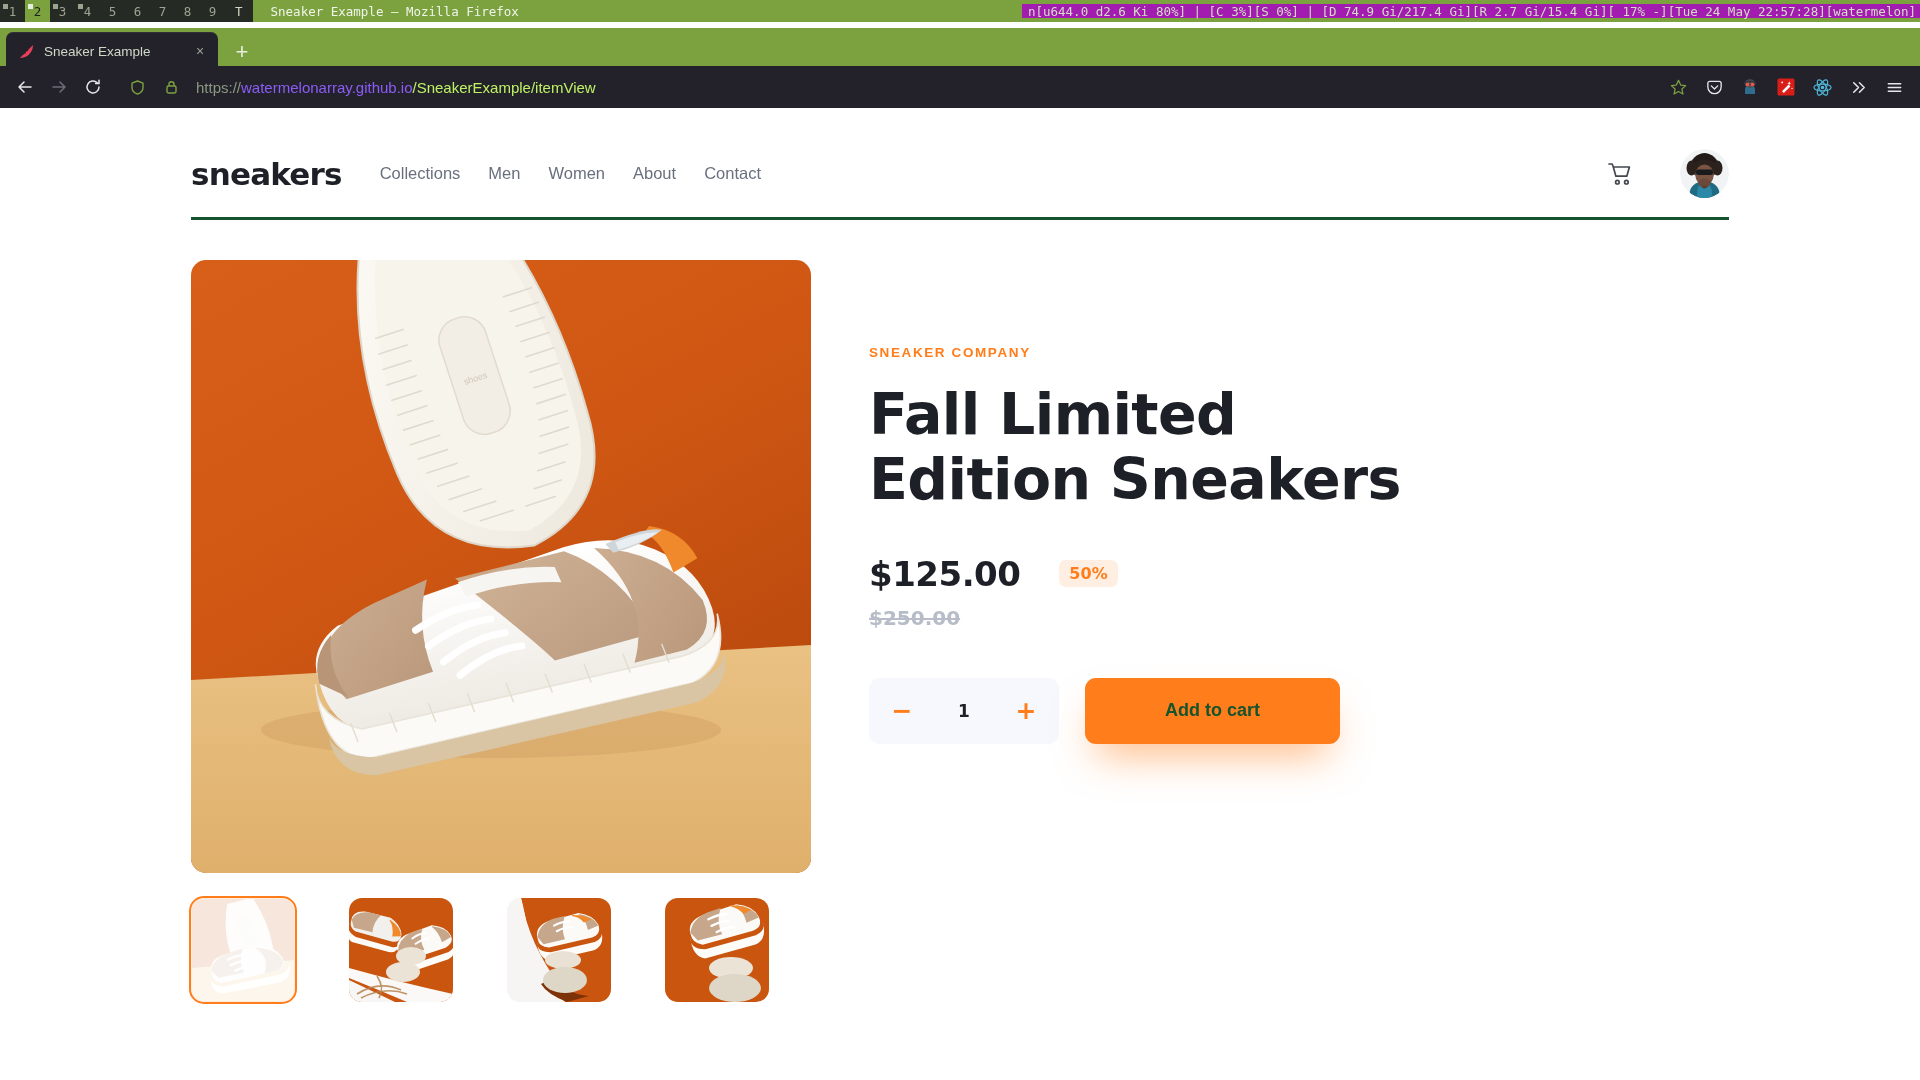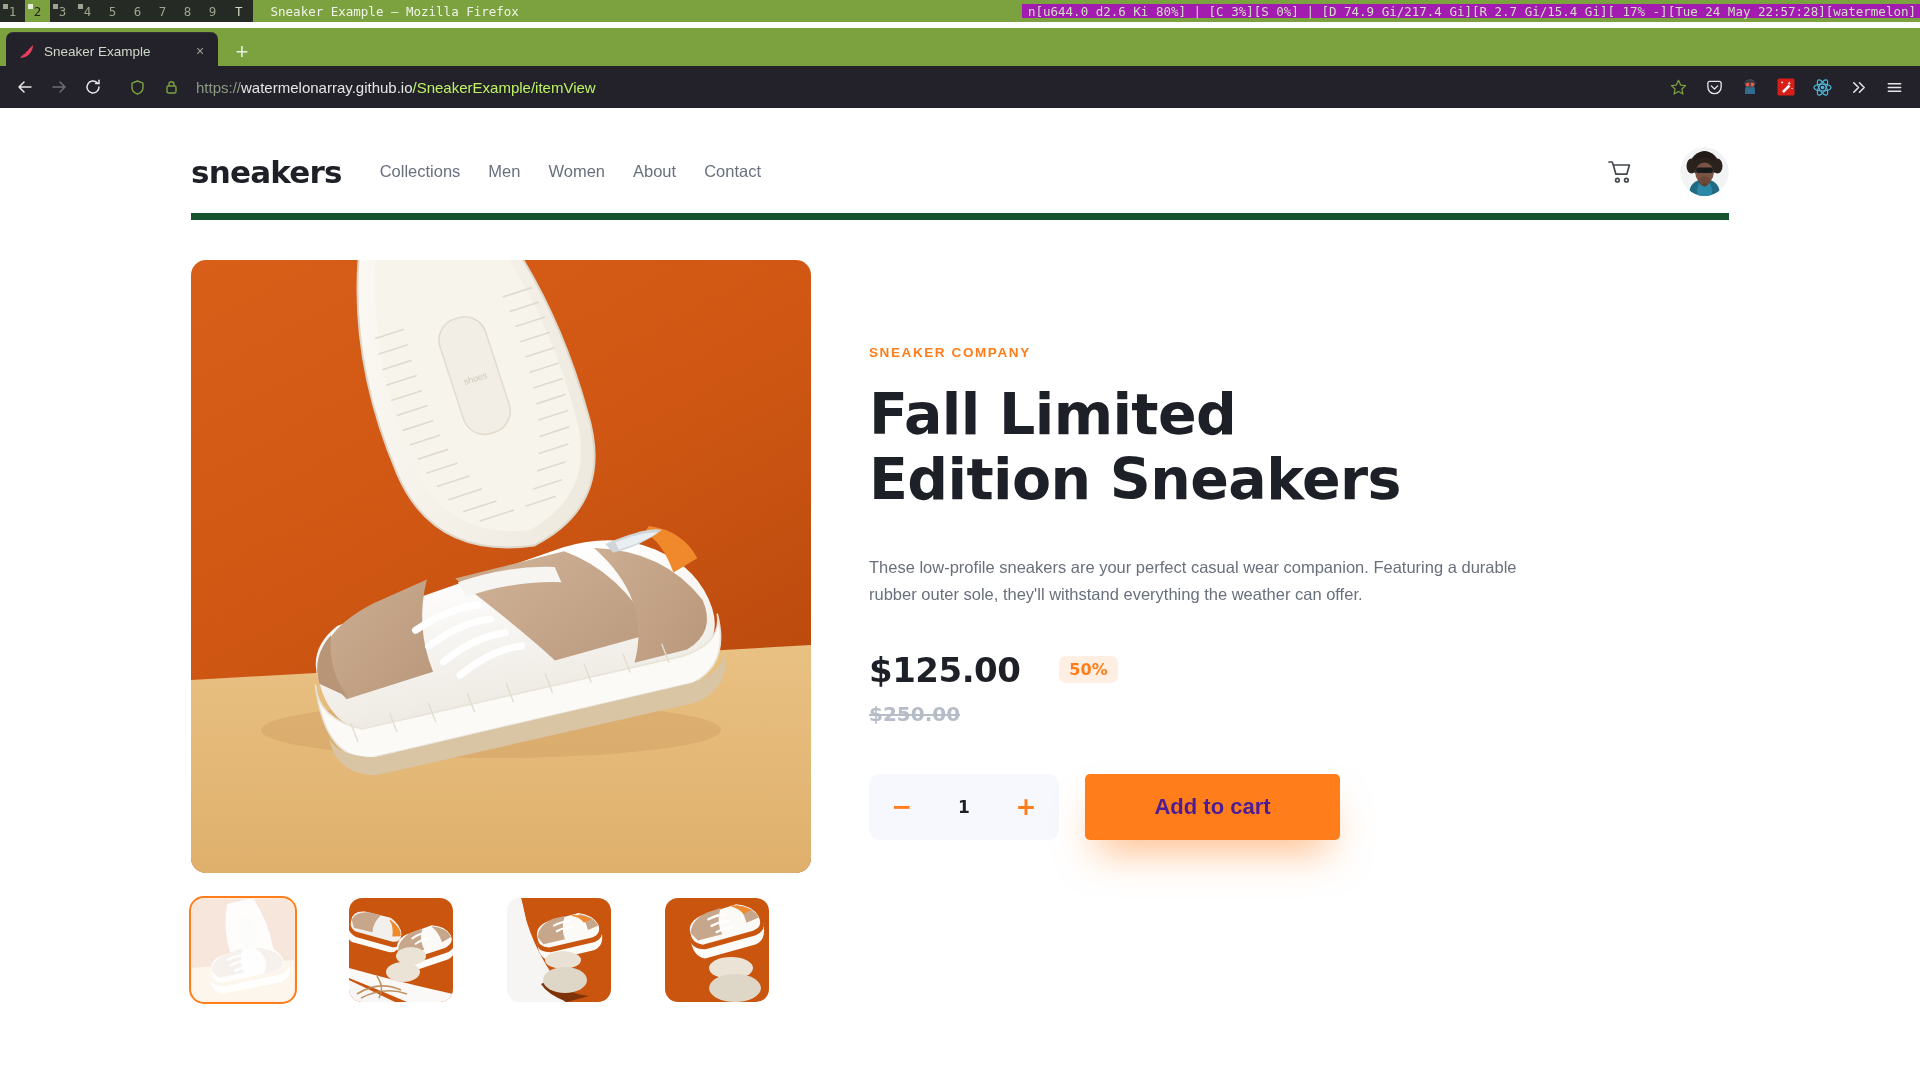--- a/index.html
+++ b/index.html
@@ -104,21 +104,21 @@
   }
   .nav-btn svg { display: block; }
   #url-area {
     flex: 1; height: 30px;
     display: flex; align-items: center;
     padding-left: 8px;
     font-size: 15px;
     overflow: hidden; white-space: nowrap;
   }
   .url-scheme { color: #8a9980; }
-  .url-host   { color: #e5e5e5; }
+  .url-host   { color: #8b5cf6; }
   .url-path   { color: #bef264; }
   #fx-right { display: flex; align-items: center; }
   .fx-ico {
     width: 36px; height: 30px; flex: none;
     display: flex; align-items: center; justify-content: center;
   }
 
   
   #page {
     position: absolute; top: 108px; left: 0;
@@ -126,21 +126,21 @@
     background: #ffffff;
     overflow: hidden;
   }
   #site {
     width: 1538px; margin: 0 auto;
     padding-top: 22px;
   }
   #site-header {
     height: 90px;
     display: flex; align-items: center;
-    border-bottom: 7px solid #14532d;
+    border-bottom: 3px solid #14532d;
   }
   #brand {
     font-size: 31px; font-weight: 700; letter-spacing: -0.8px;
     color: #1d2026;
     font-family: "DejaVu Sans", sans-serif;
     margin-right: 38px;
   }
   #main-nav { display: flex; align-items: center; gap: 28px; }
   .nav-link {
     font-size: 16.5px; color: #69707d;
@@ -242,22 +242,22 @@
     display: flex; align-items: center; justify-content: center;
     color: #ff7d1a; font-size: 25px; font-weight: 700; line-height: 1;
     font-family: "DejaVu Sans", sans-serif;
   }
   #qty-val {
     font-size: 17px; font-weight: 700; color: #1d2026;
     font-family: "DejaVu Sans", sans-serif;
   }
   #add-cart {
     width: 255px; height: 66px;
-    background: #ff7d1a; border-radius: 5px;
-    color: #4c1d95; font-size: 22px; font-weight: 600;
+    background: #ff7d1a; border-radius: 11px;
+    color: #14532d; font-size: 18px; font-weight: 600;
     display: flex; align-items: center; justify-content: center;
     box-shadow: 0 22px 40px -12px rgba(255,125,26,.55);
     font-family: "Liberation Sans", sans-serif;
   }
 </style>
 </head>
 <body>
 
 <div id="wm-bar">
   <div id="wm-tags">
@@ -655,21 +655,20 @@
               <ellipse cx="66" cy="70" rx="22" ry="11" fill="#ebe4d6"></ellipse>
               <ellipse cx="70" cy="90" rx="26" ry="14" fill="#ded6c6"></ellipse>
             </svg>
           </div>
         </div>
       </div>
 
       <div id="info">
         <div id="eyebrow">SNEAKER COMPANY</div>
         <h1 id="title">Fall Limited Edition Sneakers</h1>
-        <p id="desc">These low-profile sneakers are your perfect casual wear companion. Featuring a durable rubber outer sole, they'll withstand everything the weather can offer.</p>
 
         <div id="price-row">
           <div id="price">$125.00</div>
           <div id="discount">50%</div>
         </div>
         <div id="old-price">$250.00</div>
 
         <div id="actions">
           <div id="qty">
             <div class="qty-btn">−</div>

